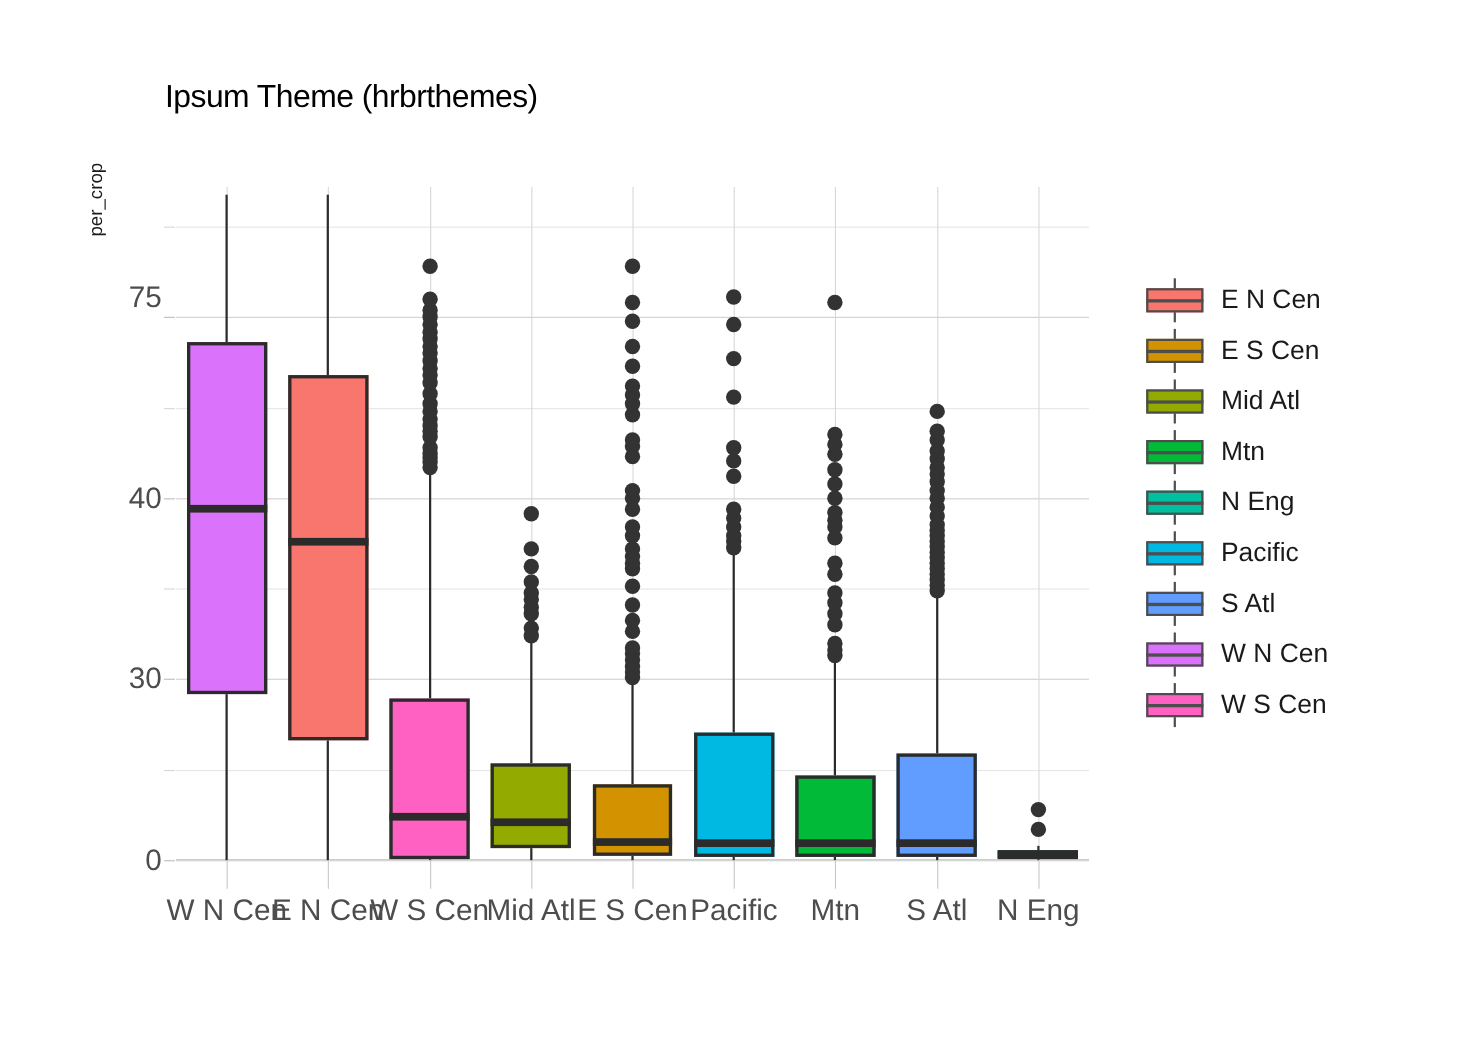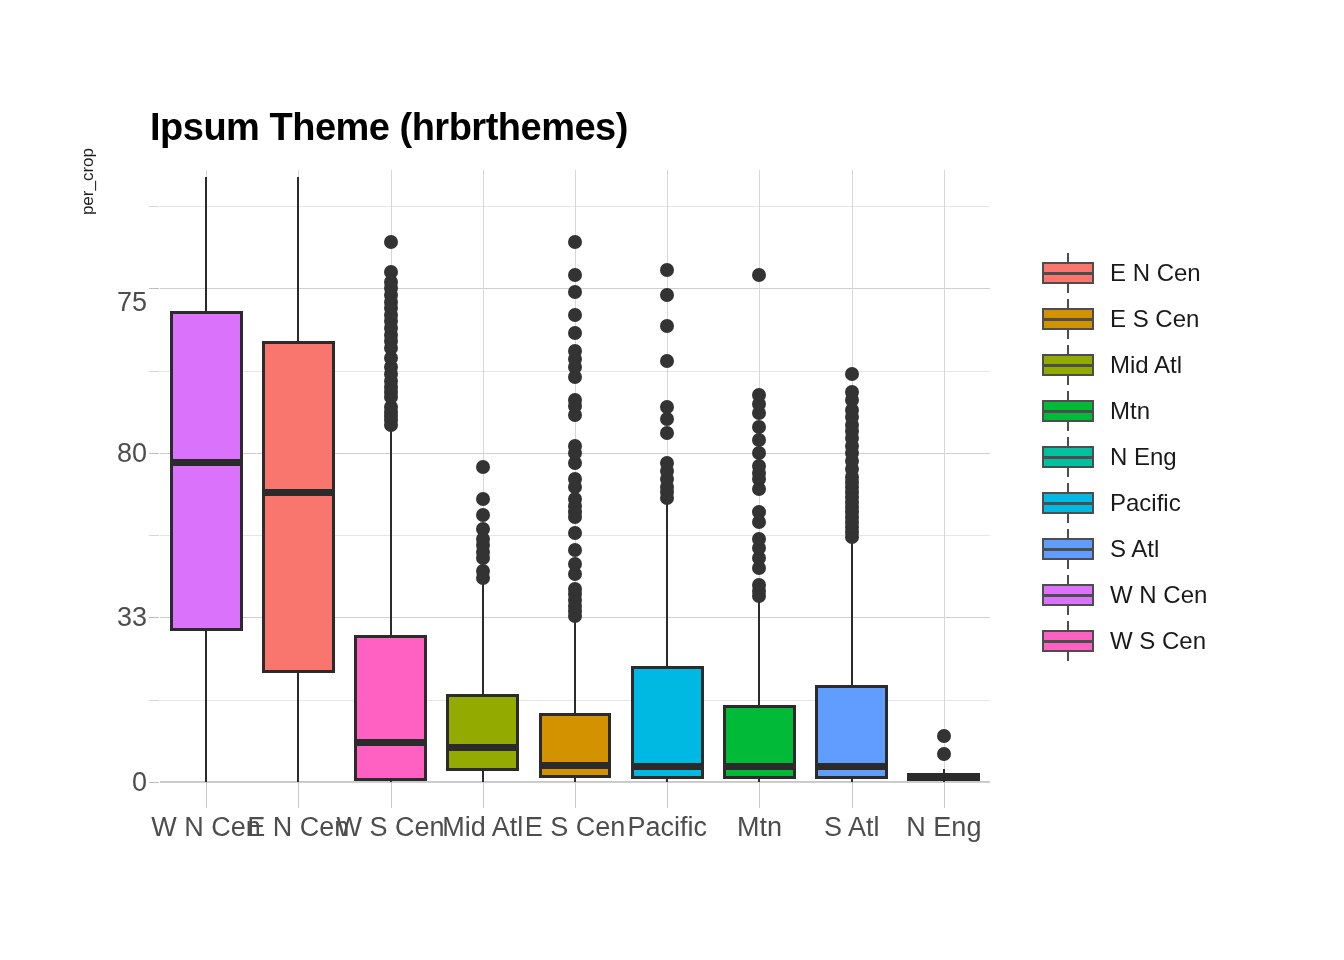--- a/index.html
+++ b/index.html
@@ -6,22 +6,22 @@
   body{
     width:1344px;height:960px;background:#ffffff;
     font-family:"Liberation Sans", sans-serif;
     overflow:hidden;
   }
   #root{position:relative;width:1344px;height:960px;}
 
   
   .chart-title{
     position:absolute;left:150px;top:72px;
-    font-size:38px;font-weight:bold;color:#000;
-    letter-spacing:-0.5px;white-space:nowrap;margin-top:34px;
+    font-size:29px;font-weight:normal;color:#000;
+    letter-spacing:-0.5px;white-space:nowrap;
   }
 
   
   .y-axis-title{
     position:absolute;left:78px;top:148px;
     font-size:17px;color:#1a1a1a;
     transform-origin:left top;
     transform:rotate(-90deg) translate(-100%,0);
     white-space:nowrap;
   }
@@ -106,23 +106,23 @@
 <body>
 
 <div id="root">
 
   <div class="chart-title">Ipsum Theme (hrbrthemes)</div>
 
   <div class="y-axis-title">per_crop</div>
 
   <div id="ytick-layer">
       <div class="ytick" style="top: 612px;">0</div>
-      <div class="ytick" style="top: 447.484px;">33</div>
-      <div class="ytick" style="top: 282.968px;">80</div>
-      <div class="ytick" style="top: 132px;">75</div>
+      <div class="ytick" style="top: 447.484px;">30</div>
+      <div class="ytick" style="top: 282.968px;">40</div>
+      <div class="ytick" style="top: 101px;">75</div>
     </div>
   <div id="ytickmark-layer">
       <div class="ytick-mark" style="top: 612px;"></div>
       <div class="ytick-mark" style="top: 447.484px;"></div>
       <div class="ytick-mark" style="top: 282.968px;"></div>
       <div class="ytick-mark" style="top: 118.452px;"></div>
       <div class="ytick-mark" style="top: 529.742px; background: rgb(214, 214, 214);"></div>
       <div class="ytick-mark" style="top: 365.226px; background: rgb(214, 214, 214);"></div>
       <div class="ytick-mark" style="top: 200.71px; background: rgb(214, 214, 214);"></div>
       <div class="ytick-mark" style="top: 36.1935px; background: rgb(214, 214, 214);"></div>

